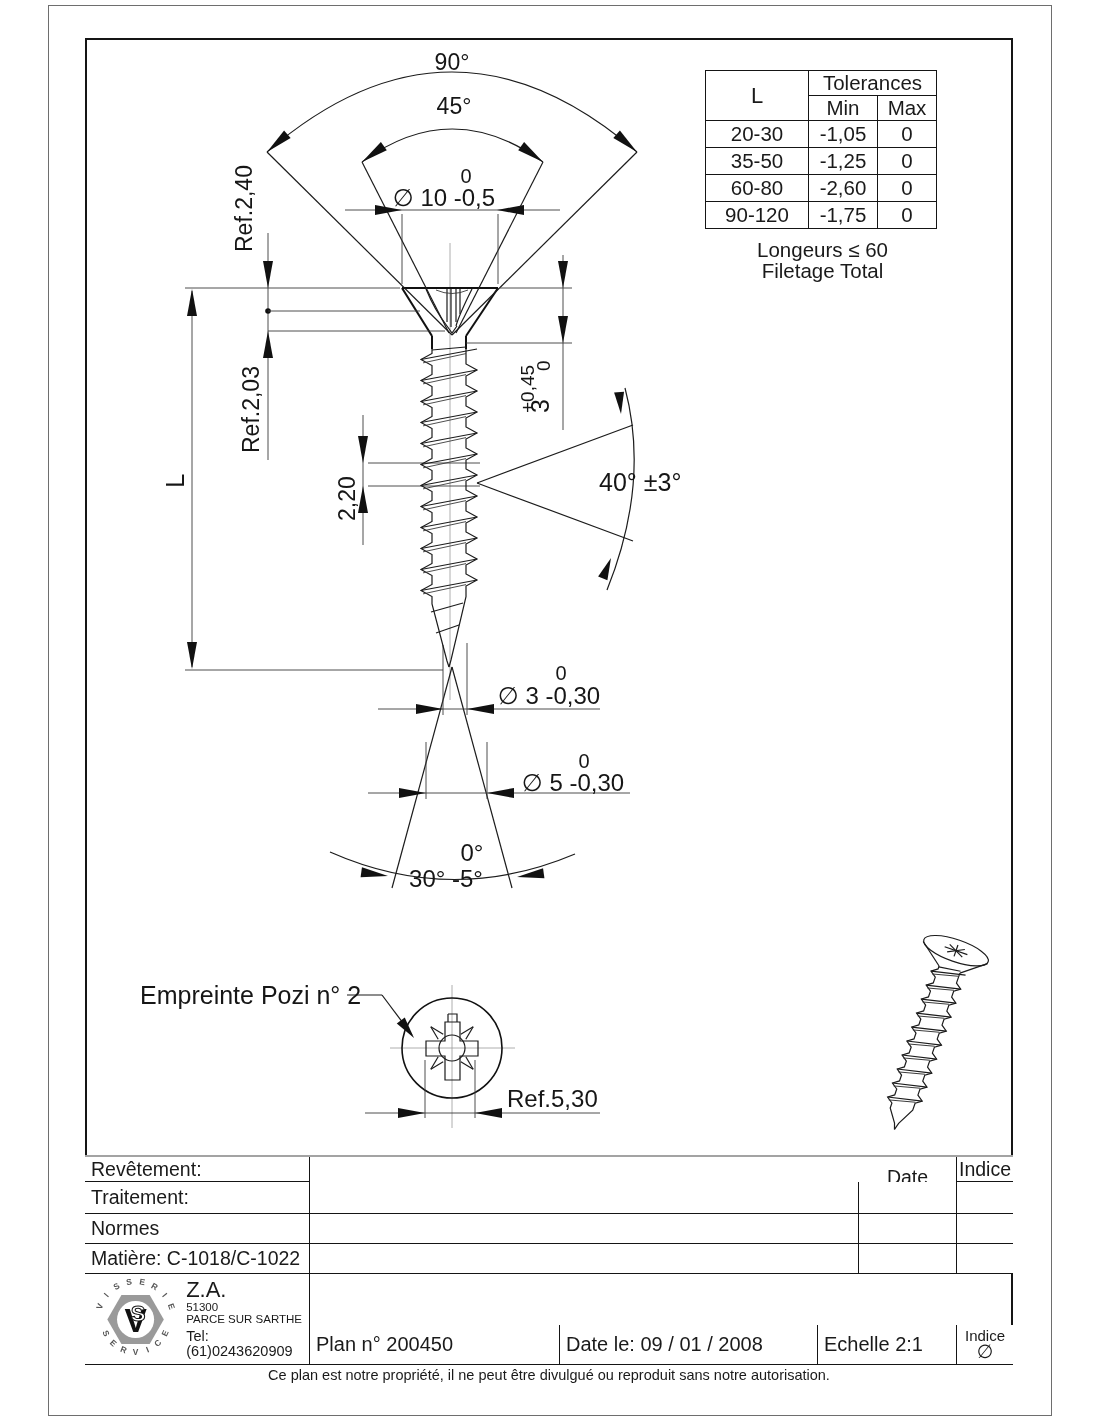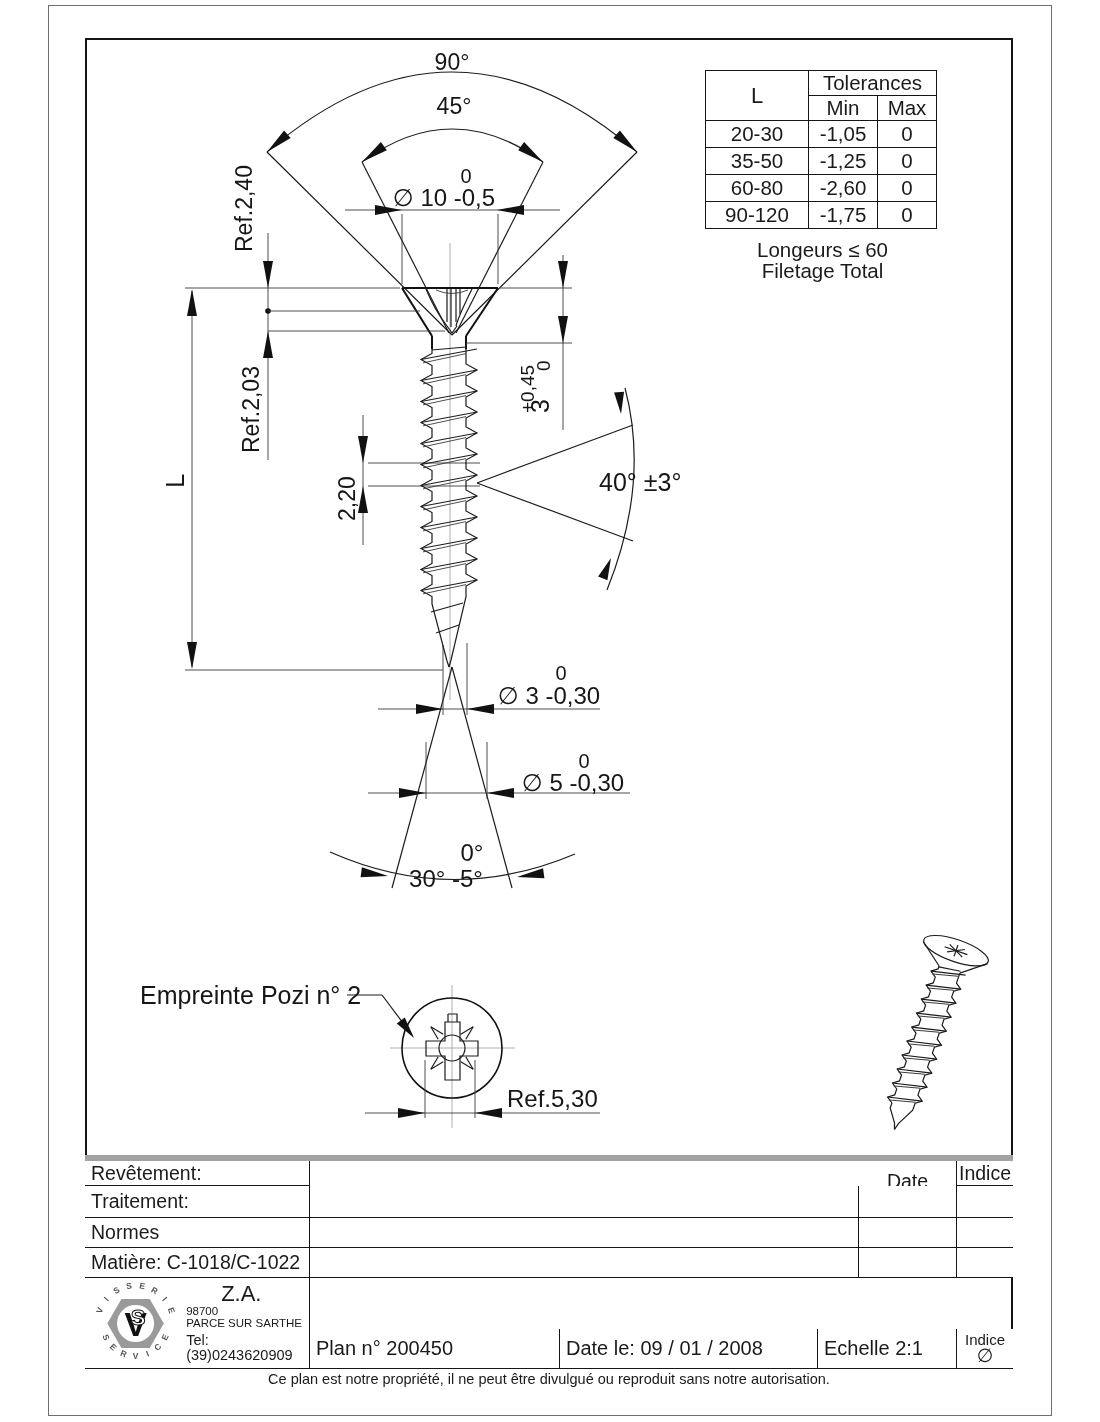--- a/index.html
+++ b/index.html
@@ -19,33 +19,33 @@
   #tol-table{left:705px;top:70px;z-index:3;border-collapse:collapse;}
   #tol-table td,#tol-table th{border:1.7px solid #151515;text-align:center;padding:0;font-weight:normal;background:#fff;}
   #tol-table .c-l{width:102px;font-size:22px;}
   #tol-table .c-min{width:68px;}
   #tol-table .c-max{width:58px;}
   #tol-table tr{height:27px;}
   #tol-table tr.hr1,#tol-table tr.hr2{height:25px;}
   #tol-table{font-size:20.5px;}
   #note{left:700px;top:239px;width:245px;text-align:center;font-size:20.5px;line-height:21px;z-index:3;}
   
-  #title-block{left:85px;top:1155px;width:928px;height:228px;z-index:3;border-top:6px solid #a3a3a3;}
+  #title-block{left:85px;top:1155px;width:928px;height:228px;z-index:3;border-top:2px solid #a3a3a3;}
   .cell{position:absolute;box-sizing:border-box;border-right:1.7px solid #151515;border-bottom:1.7px solid #151515;display:flex;align-items:center;font-size:19.5px;padding-left:6px;background:#fff;}
   .cell.center{justify-content:center;padding-left:0;}
   .cell.noright{border-right:none;}
   .cell.nobottom{border-bottom:none;}
   #cell-designation{font-size:23px;padding-left:12px;}
   #cell-plan,#cell-date,#cell-echelle{font-size:20px;}
   #cell-indice{flex-direction:column;justify-content:center;padding-left:0;font-size:15px;line-height:15px;}
   #cell-indice .nosym{font-size:19px;line-height:18px;}
   #cell-footer{justify-content:center;padding-left:0;font-size:14.5px;}
   #logo-cell{flex-direction:row;align-items:center;padding-left:2px;gap:2px;}
   #addr{display:flex;flex-direction:column;justify-content:center;line-height:1.04;}
-  #addr .l1{font-size:22px;margin-left:35px;}
+  #addr .l1{font-size:22px;}
   #addr .l2,#addr .l3{font-size:11.5px;}
   #addr .l4{font-size:14.5px;margin-top:3px;}
 </style>
 </head>
 <body>
 
 <div id="outer-border" class="abs"></div>
 <div id="frame" class="abs"></div>
 
 <svg id="drawing" width="1100" height="1422" viewBox="0 0 1100 1422">
@@ -307,23 +307,23 @@
           <text x="27.6" y="79.1" font-size="9.5" font-weight="600" fill="#555" text-anchor="middle" transform="rotate(43.33333333333334 27.6 79.1)">E</text>
           <text x="40.2" y="87.2" font-size="9.5" font-weight="600" fill="#555" text-anchor="middle" transform="rotate(21.666666666666657 40.2 87.2)">R</text>
           <text x="55.0" y="90.0" font-size="9.5" font-weight="600" fill="#555" text-anchor="middle" transform="rotate(0 55.0 90.0)">V</text>
           <text x="69.8" y="87.2" font-size="9.5" font-weight="600" fill="#555" text-anchor="middle" transform="rotate(-21.66666666666667 69.8 87.2)">I</text>
           <text x="82.4" y="79.1" font-size="9.5" font-weight="600" fill="#555" text-anchor="middle" transform="rotate(-43.33333333333334 82.4 79.1)">C</text>
           <text x="91.3" y="66.9" font-size="9.5" font-weight="600" fill="#555" text-anchor="middle" transform="rotate(-65 91.3 66.9)">E</text>
         </g>
     </svg>
     <div id="addr">
       <div class="l1">Z.A.</div>
-      <div class="l2">98700</div>
+      <div class="l2">51300</div>
       <div class="l3">PARCE SUR SARTHE</div>
-      <div class="l4">Tel:(39)0243620909</div>
+      <div class="l4">Tel:(61)0243620909</div>
     </div>
   </div>
   <div class="cell" id="cell-plan" style="left:225px;top:168px;width:250px;height:40px;">Plan n° 200450</div>
   <div class="cell" id="cell-date" style="left:475px;top:168px;width:258px;height:40px;">Date le: 09 / 01 / 2008</div>
   <div class="cell" id="cell-echelle" style="left:733px;top:168px;width:139px;height:40px;">Echelle 2:1</div>
   <div class="cell noright" id="cell-indice" style="left:872px;top:168px;width:56px;height:40px;">
     <div>Indice</div>
     <div class="nosym">∅</div>
   </div>
   <div class="cell noright nobottom" id="cell-footer" style="left:0;top:208px;width:928px;height:20px;">Ce plan est notre propriété, il ne peut être divulgué ou reproduit sans notre autorisation.</div>

